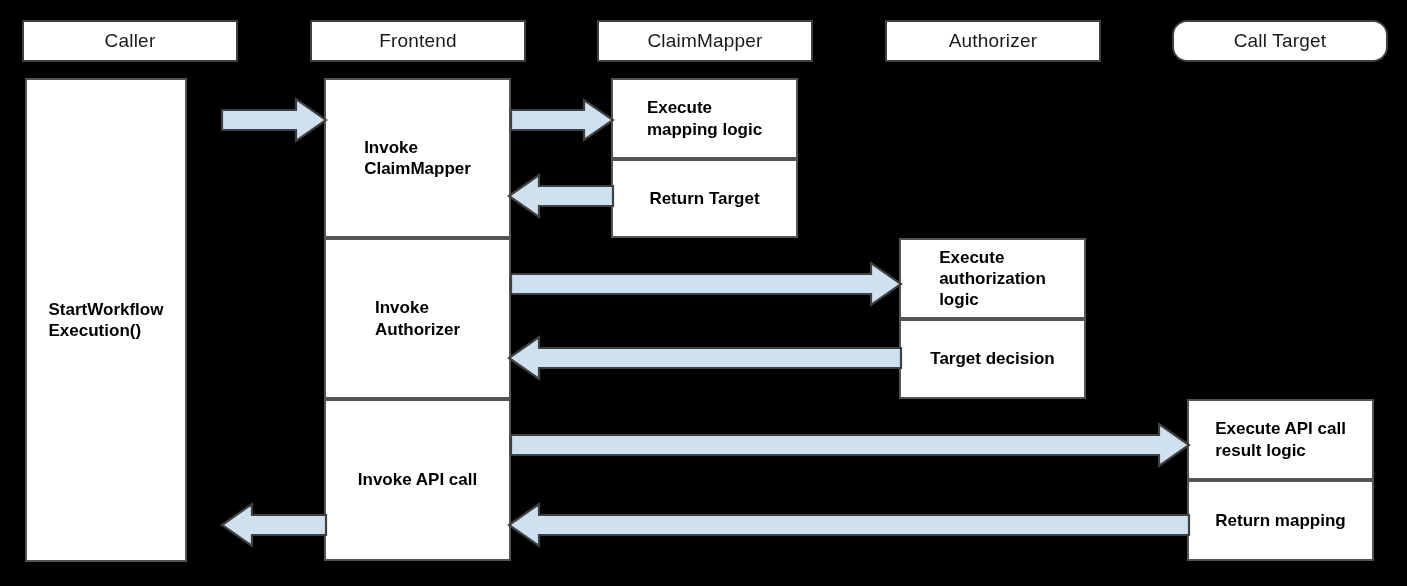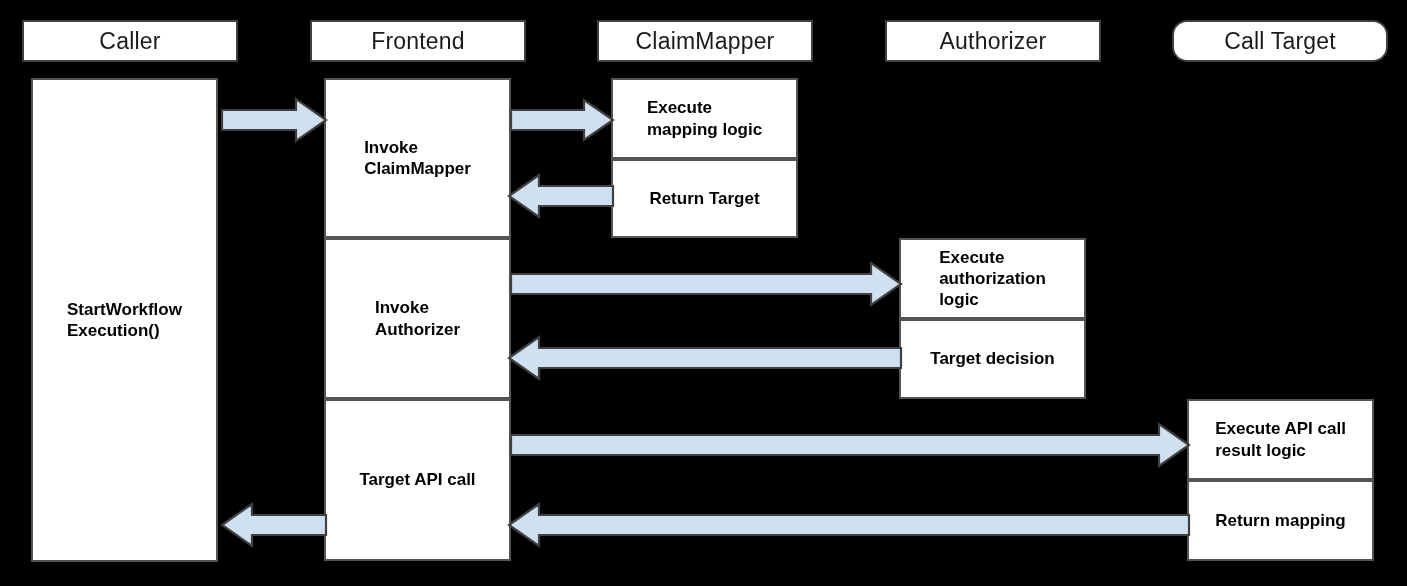--- a/index.html
+++ b/index.html
@@ -20,21 +20,21 @@
   }
   .lane-header {
     position: absolute;
     background: #ffffff;
     border: 2px solid #404040;
     box-sizing: border-box;
     display: flex;
     align-items: center;
     justify-content: center;
     color: #1a1a1a;
-    font-size: 23px;
+    font-size: 19px;
     font-weight: 400;
     letter-spacing: 0.2px;
   }
   .act-box {
     position: absolute;
     background: #ffffff;
     border: 2px solid #545454;
     box-sizing: border-box;
     display: flex;
     align-items: center;
@@ -75,30 +75,30 @@
   </div>
 
   <div class="lane-header" style="left:885px; top:20px; width:216px; height:42px;">
     <span>Authorizer</span>
   </div>
 
   <div class="lane-header" style="left:1172px; top:20px; width:216px; height:42px;border-radius:15px;">
     <span>Call Target</span>
   </div>
 
-  <div class="act-box" style="left:31px; top:78px; width:187px; height:484px;">StartWorkflow
+  <div class="act-box" style="left:25px; top:78px; width:162px; height:484px;">StartWorkflow
 Execution()</div>
 
   <div class="act-box" style="left:324px; top:78px; width:187px; height:160px;">Invoke
 ClaimMapper</div>
 
   <div class="act-box" style="left:324px; top:238px; width:187px; height:161px;">Invoke
 Authorizer</div>
 
-  <div class="act-box" style="left:324px; top:399px; width:187px; height:162px;">Target API call</div>
+  <div class="act-box" style="left:324px; top:399px; width:187px; height:162px;">Invoke API call</div>
 
   <div class="act-box" style="left:611px; top:78px; width:187px; height:81px;">Execute
 mapping logic</div>
 
   <div class="act-box" style="left:611px; top:159px; width:187px; height:79px;">Return Target</div>
 
   <div class="act-box" style="left:899px; top:238px; width:187px; height:81px;">Execute
 authorization
 logic</div>
 

